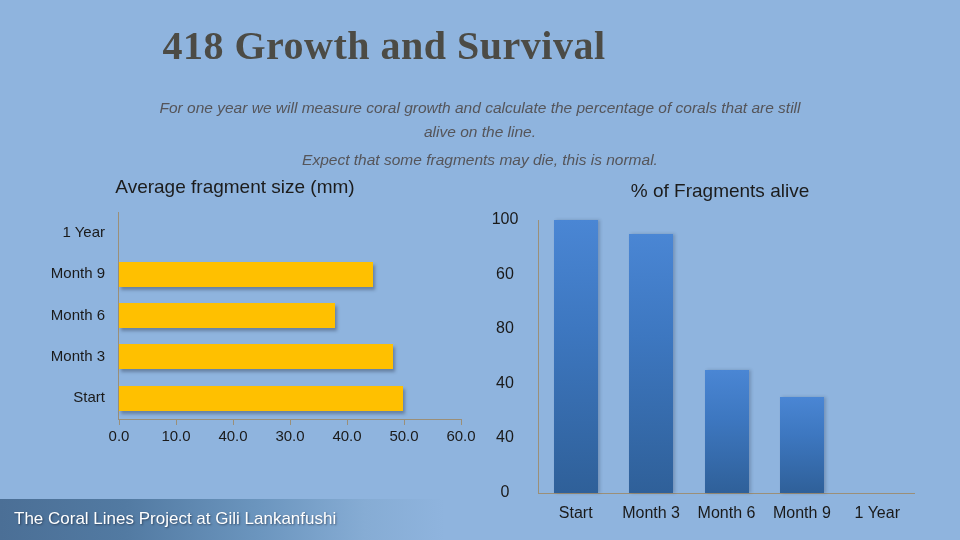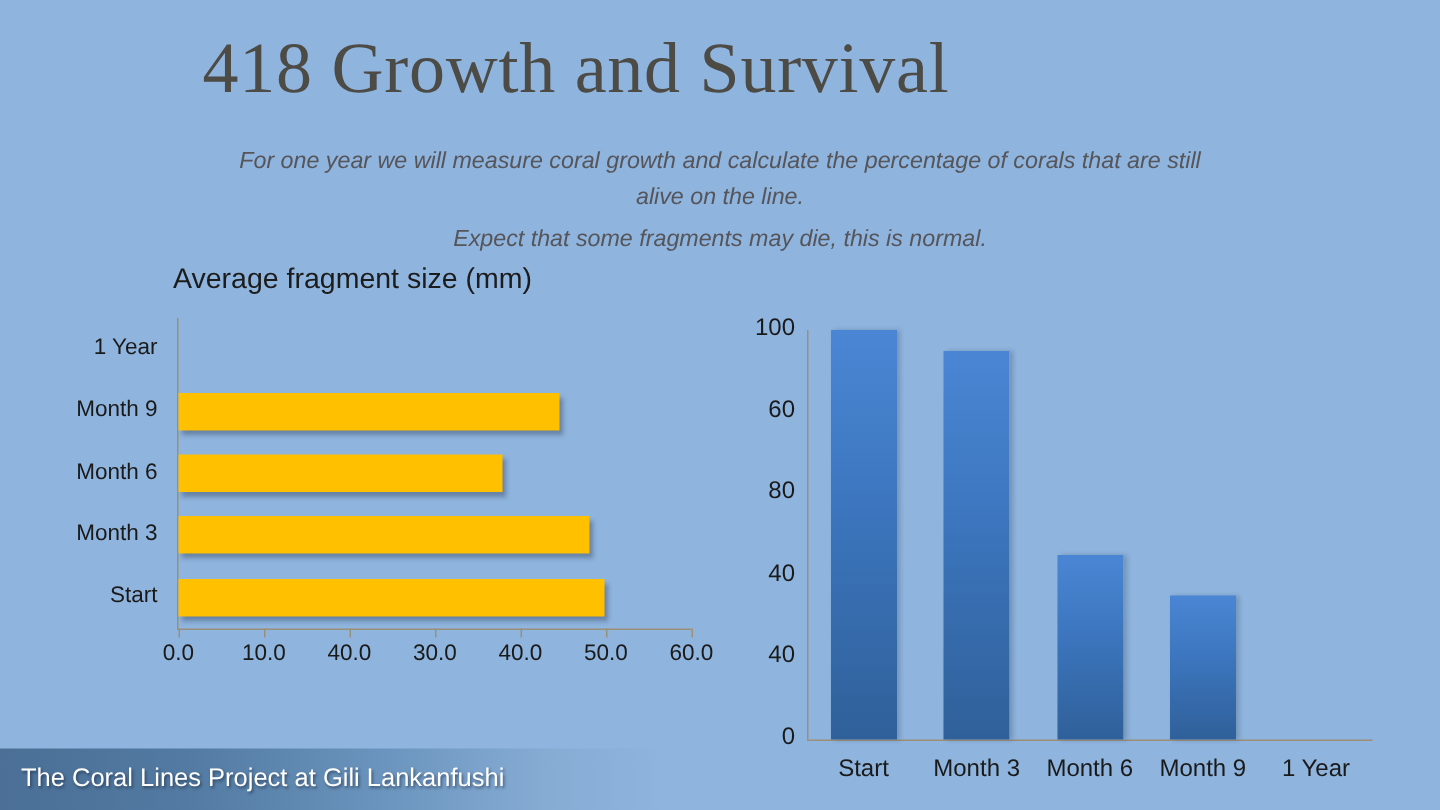--- a/index.html
+++ b/index.html
@@ -21,23 +21,23 @@
   }
 
   
   #title {
     position: absolute;
     left: 0;
     top: 16px;
     width: 768px;
     text-align: center;
     font-family: "Liberation Serif", serif;
-    font-size: 48px;
+    font-size: 40px;
     line-height: 60px;
-    font-weight: 400;
+    font-weight: 700;
     color: #4C4B45;
     letter-spacing: 0.5px;
     white-space: nowrap;
   }
   #subtitle {
     position: absolute;
     left: 150px;
     top: 96px;
     width: 660px;
     text-align: center;
@@ -169,21 +169,21 @@
     position: absolute;
     width: 44px;
     bottom: 0;
     background: linear-gradient(to bottom, #4A86D4 0%, #3D77C0 40%, #2F6099 100%);
     box-shadow: 2px 0 3px rgba(40,50,70,0.25);
   }
   .ytick-label {
     position: absolute;
     right: 0;
     width: 50px;
-    text-align: right;
+    text-align: center;
     font-size: 16px;
     color: #1A1A1A;
     margin-top: -10px;
   }
   .xcat-label {
     position: absolute;
     top: 284px;
     width: 90px;
     margin-left: -45px;
     text-align: center;
@@ -250,20 +250,21 @@
         <div class="tick" style="left: 228px;"></div>
         <div class="xtick-label" style="left: 228px;">40.0</div>
         <div class="tick" style="left: 285px;"></div>
         <div class="xtick-label" style="left: 285px;">50.0</div>
         <div class="tick" style="left: 342px;"></div>
         <div class="xtick-label" style="left: 342px;">60.0</div>
       </div>
   </div>
 
   <div id="chart-right">
+    <div class="chart-title">% of Fragments alive</div>
     <div id="right-plot">
       <div class="vaxis"></div>
       <div class="haxis"></div>
     <div class="vbar" style="left: 15.7px; height: 273px;"></div>
         <div class="xcat-label" style="left: 37.7px;">Start</div>
         <div class="vbar" style="left: 91.1px; height: 259.35px;"></div>
         <div class="xcat-label" style="left: 113.1px;">Month 3</div>
         <div class="vbar" style="left: 166.5px; height: 122.85px;"></div>
         <div class="xcat-label" style="left: 188.5px;">Month 6</div>
         <div class="vbar" style="left: 241.9px; height: 95.55px;"></div>

